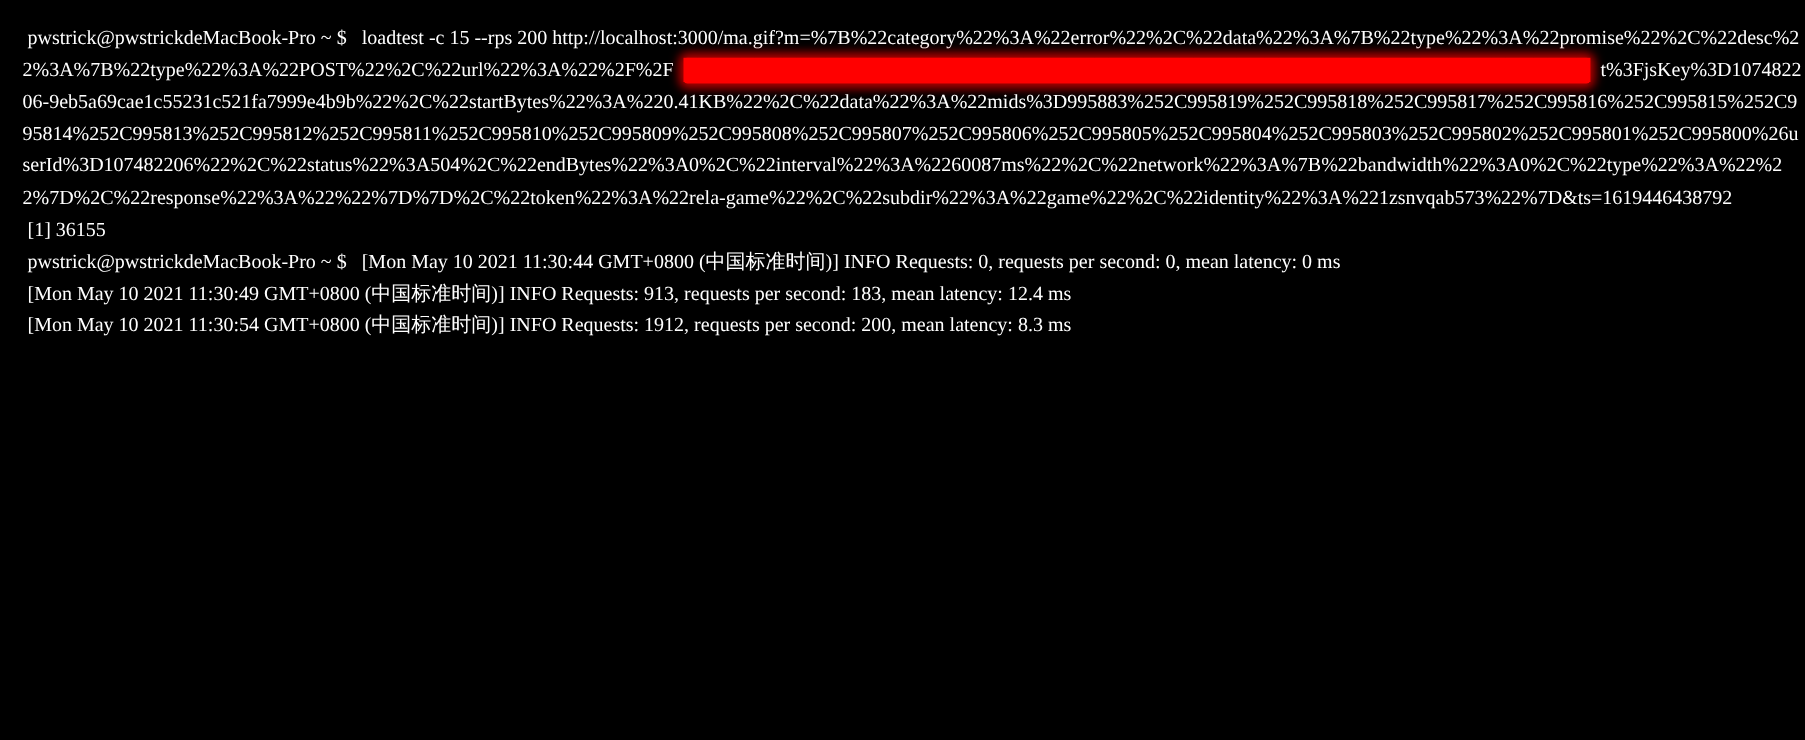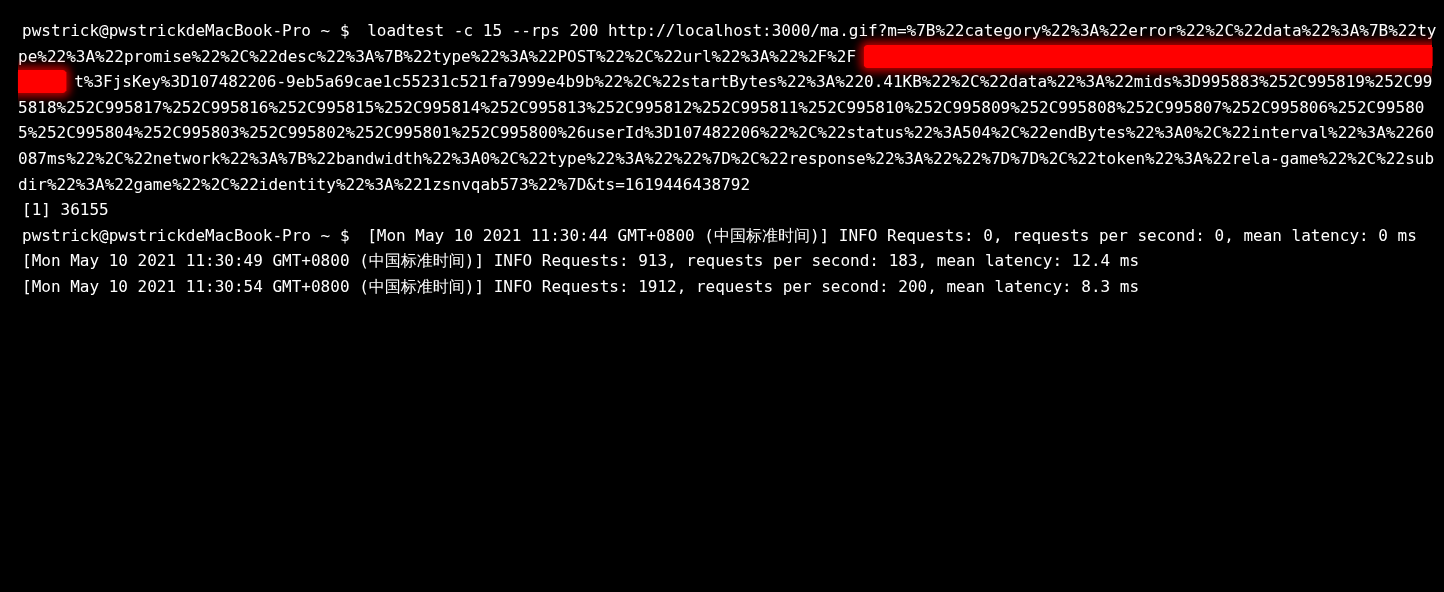--- a/index.html
+++ b/index.html
@@ -1,18 +1,19 @@
 <!DOCTYPE html>
 <html><head>
   <meta charset="utf-8">
   <style>
     * {
       margin: 4px;
       padding: 0;
       box-sizing: border-box;
+      font-family: Liberation Serif, serif;
     }
     body {
       background: #000000;
       color: #ffffff;
       font-family: 'Menlo', 'Monaco', 'Consolas', monospace;
       font-size: 16px;
       line-height: 1.6;
       padding: 6px;
       width: 1444px;
       height: 592px;

